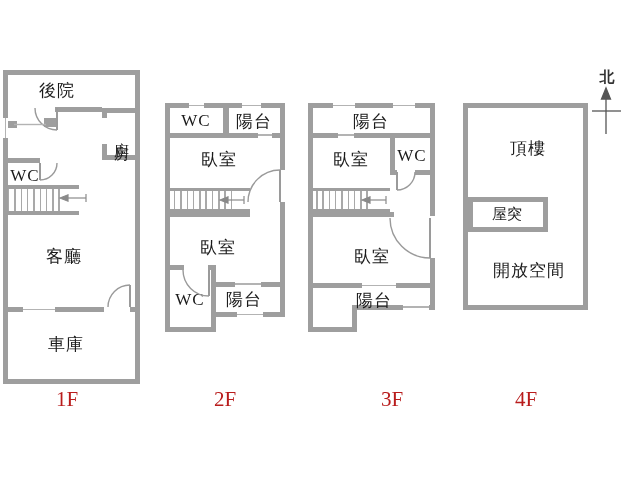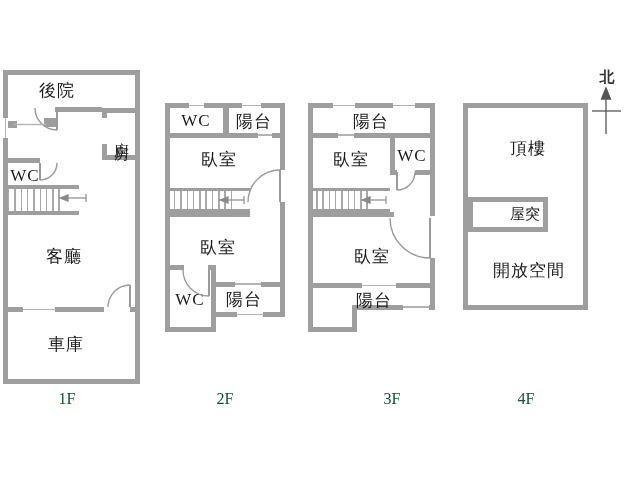--- a/index.html
+++ b/index.html
@@ -9,21 +9,21 @@
   .jamb{position:absolute;background:#9e9e9e;}
   .win-h{position:absolute;height:5px;background:linear-gradient(to bottom,#fff 0 1.5px,#b3b3b3 1.5px 3.2px,#fff 3.2px 5px);}
   .win-v{position:absolute;width:5px;background:linear-gradient(to right,#fff 0 1.5px,#b3b3b3 1.5px 3.2px,#fff 3.2px 5px);}
   .gap{position:absolute;background:#ffffff;}
   .box{position:absolute;border:5px solid #9e9e9e;background:#fff;box-sizing:border-box;}
   .stairs{position:absolute;background:repeating-linear-gradient(to right,#a9a9a9 0 1.5px,transparent 1.5px 6.3px);}
   .label{position:absolute;transform:translate(-50%,-50%);color:#1a1a1a;white-space:nowrap;
          font-size:17px;letter-spacing:1px;z-index:5;}
   .label.v{writing-mode:vertical-rl;letter-spacing:3px;font-size:15px;}
   .label.small{font-size:15px;letter-spacing:0;}
-  .fl{position:absolute;transform:translate(-50%,-50%);font-size:16px;color:#14532d;z-index:5;}
+  .fl{position:absolute;transform:translate(-50%,-50%);font-size:21px;color:#b91c1c;z-index:5;}
   .north{position:absolute;transform:translate(-50%,-50%);font-size:15px;font-weight:bold;color:#333;z-index:5;
          font-family:"Liberation Sans","DejaVu Sans",sans-serif;}
   .overlay{position:absolute;left:0;top:0;z-index:6;pointer-events:none;}
   .wm{position:absolute;left:151px;top:212px;font-size:57px;font-weight:bold;color:#c9737c;
       font-family:"Liberation Sans","DejaVu Sans",sans-serif;letter-spacing:-2px;line-height:1;
       mix-blend-mode:multiply;opacity:.88;z-index:10;white-space:nowrap;}
 </style>
 </head>
 <body>
 
@@ -125,21 +125,21 @@
     <div class="fl" style="left:392px;top:399px;">3F</div>
   </div>
 
   <div>
     <div class="wall" style="left:463px;top:103px;width:125px;height:5px;"></div>
     <div class="wall" style="left:463px;top:103px;width:5px;height:207px;"></div>
     <div class="wall" style="left:583px;top:103px;width:5px;height:207px;"></div>
     <div class="wall" style="left:463px;top:305px;width:125px;height:5px;"></div>
     <div class="box" style="left:468px;top:197px;width:80px;height:35px;"></div>
     <div class="label" style="left:528px;top:148px;">頂樓</div>
-    <div class="label small" style="left:525px;top:214px;">屋突</div>
+    <div class="label small" style="left:507px;top:214px;">屋突</div>
     <div class="label" style="left:529px;top:270px;">開放空間</div>
     <div class="fl" style="left:526px;top:399px;">4F</div>
   </div>
 
   <div class="north" style="left:607px;top:77px;">北</div>
 
   <svg class="overlay" width="640" height="480" viewBox="0 0 640 480">
     <g stroke="#9a9a9a" stroke-width="1.4" fill="none">
 
       <line x1="57" y1="108" x2="57" y2="130" stroke-width="2"></line>

